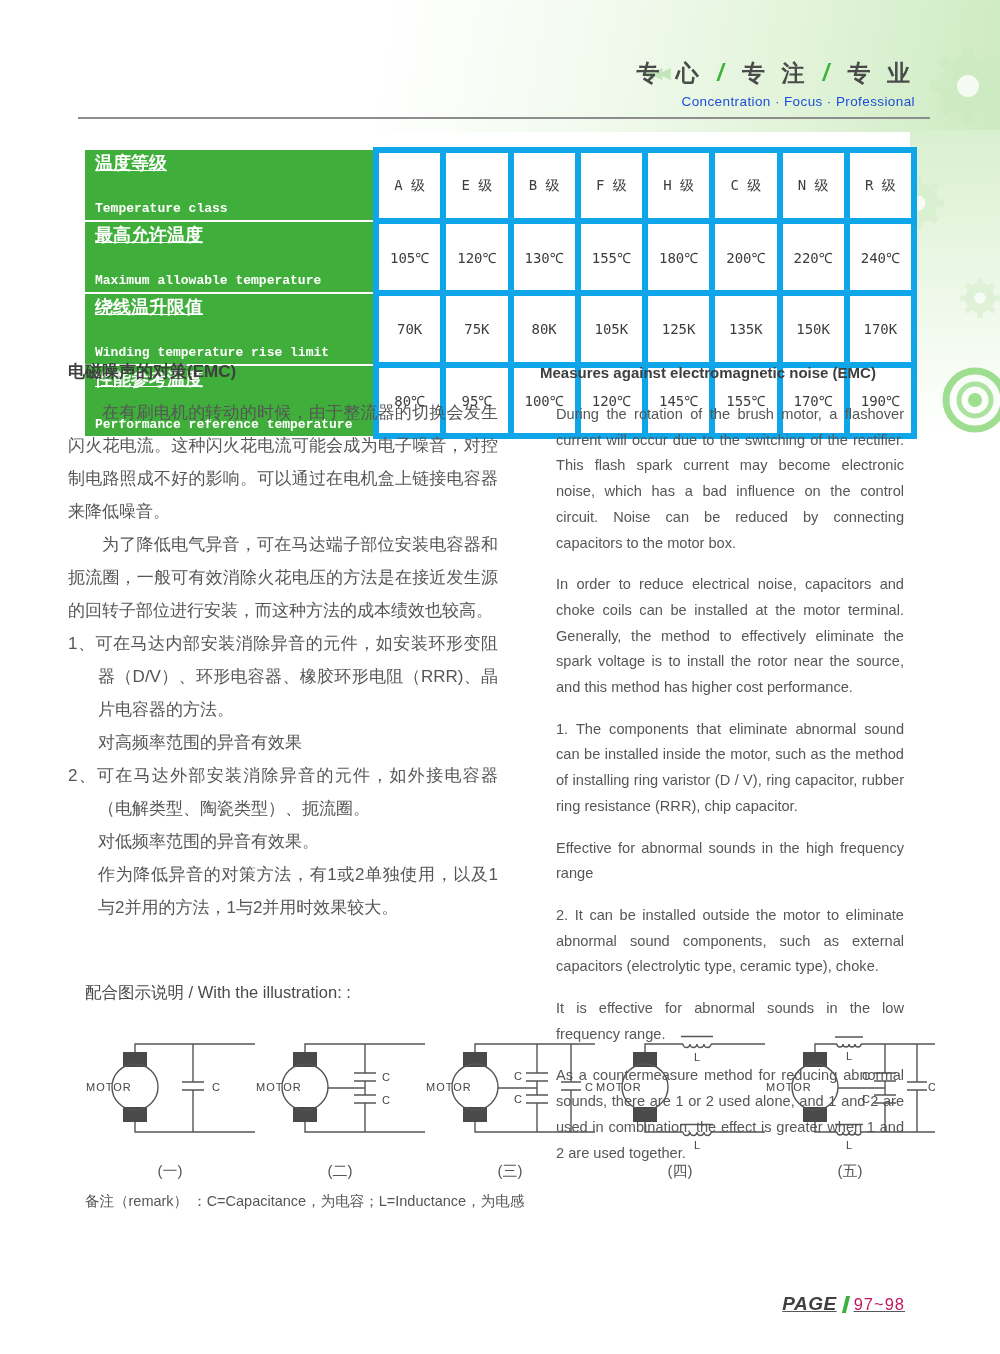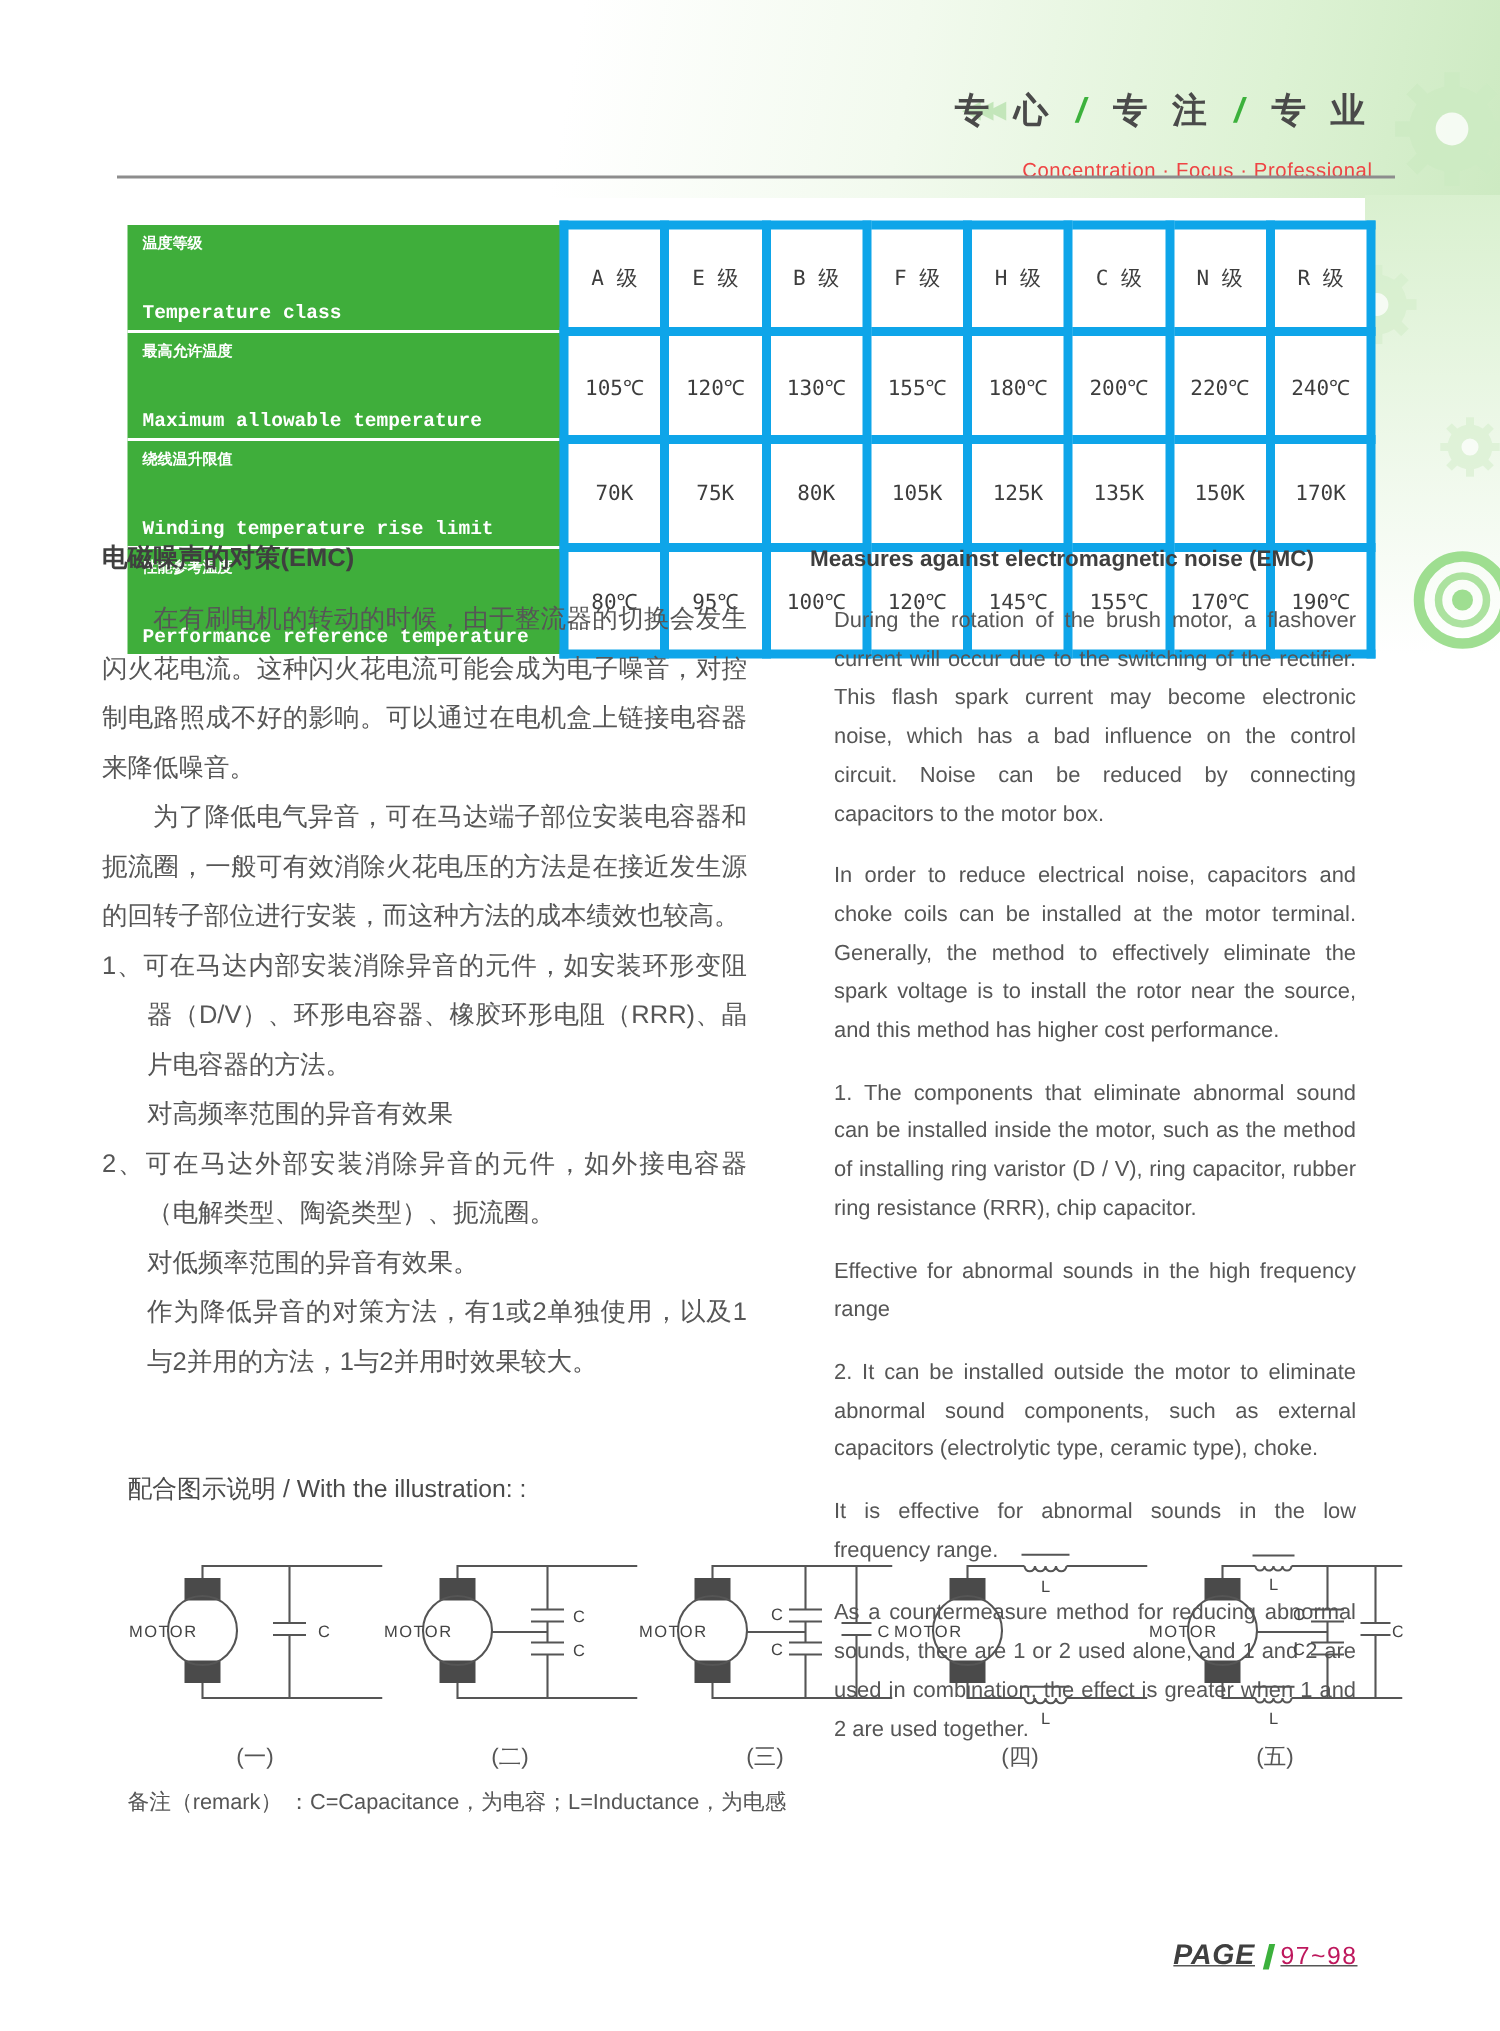--- a/index.html
+++ b/index.html
@@ -19,40 +19,40 @@
   .deco-arrows{
     position:absolute;left:642px;top:64px;font-size:15px;color:#c3e6ba;
     letter-spacing:-3px;font-weight:bold;
   }
   .slogan{
     position:absolute;top:58px;right:85px;font-size:23px;font-weight:bold;
     color:#4a4a4a;letter-spacing:5px;white-space:nowrap;
   }
   .slogan .sep{color:#3cb13c;padding:0 2px;font-style:italic;}
   .slogan-en{
-    position:absolute;top:94px;right:85px;font-size:13.5px;color:#ef4444;
-    letter-spacing:.4px;white-space:nowrap;margin-top:12px;
+    position:absolute;top:94px;right:85px;font-size:13.5px;color:#1d4ed8;
+    letter-spacing:.4px;white-space:nowrap;
   }
   .header-rule{
     position:absolute;left:78px;right:70px;top:117px;height:0;
     border-top:2px solid #8d8d8d;
   }
   .deco-gears{position:absolute;right:0;top:28px;pointer-events:none;}
   
   table.temp{
     position:absolute;left:85px;top:147px;width:832px;border-collapse:collapse;
     table-layout:fixed;
   }
   table.temp td{height:46px;}
   td.rowlabel{
     width:268px;background:#3fae3b;color:#ffffff;padding:3px 10px;
     border-bottom:2px solid #ffffff;vertical-align:middle;
   }
   tr:last-child td.rowlabel{border-bottom:none;}
-  .rowlabel .cn{font-size:10px;font-weight:bold;line-height:20px;display:block;}
+  .rowlabel .cn{font-size:18px;font-weight:bold;line-height:20px;display:block;text-decoration:underline;}
   .rowlabel .en{font-family:"Liberation Mono",monospace;font-size:13px;font-weight:bold;line-height:17px;display:block;margin-top:27px;}
   td.val{
     border:6px solid #0ea5e9;background:#ffffff;text-align:center;
     font-family:"DejaVu Sans Mono",monospace;font-size:14px;color:#3d3d3d;
   }
   
   .left-col{position:absolute;left:68px;top:360px;width:430px;}
   .lc-title{font-size:17px;font-weight:bold;color:#3f3f3f;line-height:24px;margin:0 0 12px 0;}
   .left-col p{margin:0;font-size:17px;line-height:33px;color:#565656;text-align:justify;}
   .indent2{text-indent:2em;}

